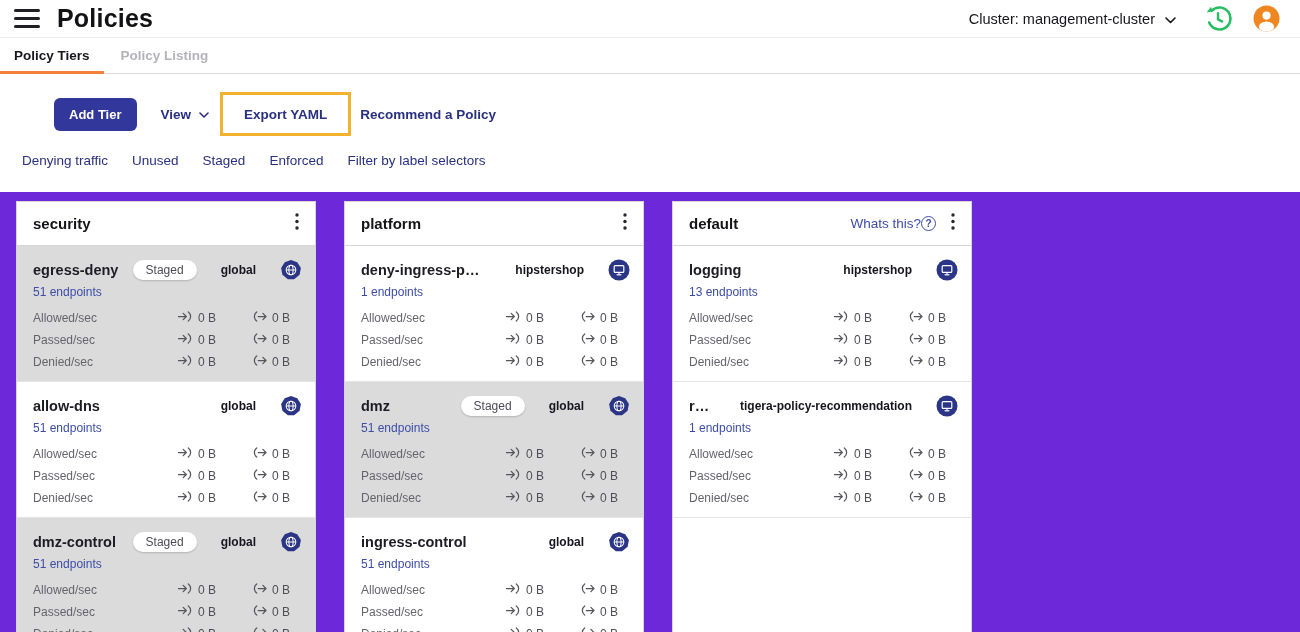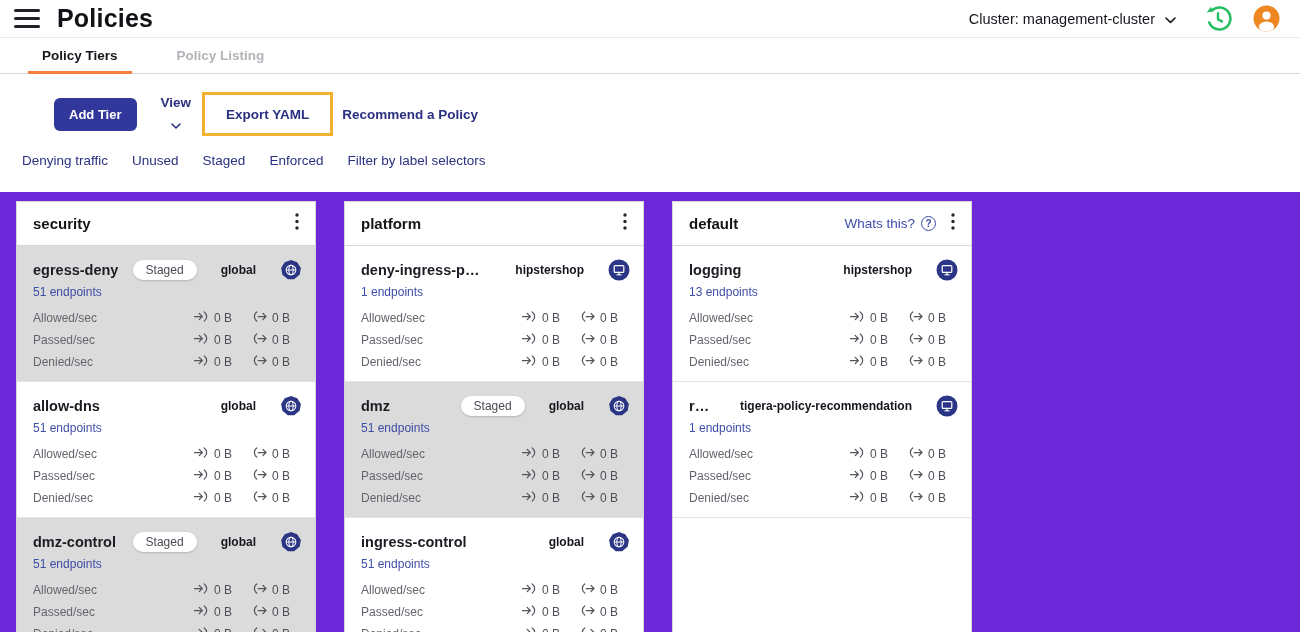--- a/index.html
+++ b/index.html
@@ -22,21 +22,21 @@
   .hamburger { width: 26px; cursor: pointer; display: flex; flex-direction: column; gap: 5px; }
   .hamburger span { display: block; height: 3px; border-radius: 2px; background: #1f1f26; }
   .page-title { font-size: 25px; font-weight: 700; margin-left: 17px; color: #111116; letter-spacing: .2px; }
   .top-right { margin-left: auto; display: flex; align-items: center; }
   .cluster-select { display: flex; align-items: center; gap: 10px; font-size: 14.5px; color: #15151c; cursor: pointer; margin-right: 28px; }
   .icon-btn { display: flex; align-items: center; justify-content: center; cursor: pointer; }
   .history-btn { margin-right: 21px; }
 
   
   .tabbar { flex: 0 0 36px; height: 36px; display: flex; border-bottom: 1px solid #d9d9d9; }
-  .tab { font-size: 13.5px; font-weight: 700; color: #b3b3ba; padding: 0 14px; display: flex; align-items: center; cursor: pointer; position: relative; margin-right: 3px; margin-left: 28px; }
+  .tab { font-size: 13.5px; font-weight: 700; color: #b3b3ba; padding: 0 14px; display: flex; align-items: center; cursor: pointer; position: relative; margin-right: 3px; }
   .tab.active { color: #16161d; }
   .tab.active::after { content: ""; position: absolute; left: 0; right: 0; bottom: -1px; height: 3px; background: #f5803b; }
 
   
   .toolbar { padding: 18px 16px 0 14px; }
   .actions-row { display: flex; align-items: center; }
   .search-box {
     width: 813px; height: 40px;
     border: 1px solid #c7c7cb; border-radius: 6px;
     display: flex; align-items: center; gap: 11px; padding: 0 12px;
@@ -47,56 +47,56 @@
     font-family: "Liberation Sans", sans-serif; color: #333;
   }
   .search-box input::placeholder { color: #a9a9b0; }
   .actions { display: flex; align-items: center; margin-left: 40px; }
   .btn-add {
     background: #32379b; color: #ffffff; font-size: 13px; font-weight: 700;
     border: none; border-radius: 6px; padding: 9px 15px; cursor: pointer;
     font-family: "Liberation Sans", sans-serif; margin-right: 24px;
   }
   .link-btn { color: #2a3080; font-size: 13.5px; font-weight: 700; cursor: pointer; white-space: nowrap; }
-  .view-btn { display: flex; align-items: center; gap: 8px; margin-right: 11px; flex-direction: column; }
+  .view-btn { display: flex; align-items: center; gap: 8px; margin-right: 11px; }
   .export-wrap { border: 3px solid #f2b22e; padding: 10px 21px; margin-right: 9px; background: #fff; }
   .filters-row { display: flex; gap: 24px; padding: 17px 0 0 8px; margin-bottom: 24px; }
   .filter-link { color: #2a3080; font-size: 13.5px; font-weight: 500; cursor: pointer; white-space: nowrap; }
 
   
   .board {
     flex: 1 1 auto; overflow: hidden;
     background: #6d28d9;
     display: flex; gap: 28px; align-items: flex-start;
     padding: 9px 16px 4px 16px;
   }
   .tier { width: 300px; flex: 0 0 300px; background: #fff; border: 1px solid #d6d6d6; min-height: 620px; }
   .tier-header { height: 44px; display: flex; align-items: center; padding: 0 10px 0 16px; border-bottom: 1px solid #d6d6d6; }
   .tier-name { font-size: 15px; font-weight: 700; color: #141418; }
   .tier-header-right { margin-left: auto; display: flex; align-items: center; gap: 9px; }
-  .tier-help { display: flex; align-items: center; gap: 6px; cursor: pointer; color: #3d4da8; font-size: 13.5px; }
+  .tier-help { display: flex; align-items: center; cursor: pointer; color: #3d4da8; font-size: 13.5px; }
   .qmark { width: 15px; height: 15px; border: 1.4px solid #3d4da8; border-radius: 50%; font-size: 10px; display: inline-flex; align-items: center; justify-content: center; font-weight: 700; }
   .kebab { padding: 4px 6px; cursor: pointer; }
 
   .policy-card { padding: 12px 13px 8px 16px; border-bottom: 1px solid #e4e4e4; background: #fff; cursor: pointer; }
   .policy-card.selected { background: #dbdbdb; }
   .policy-head { display: flex; align-items: center; height: 24px; }
   .policy-name { flex: 1 1 auto; min-width: 0; font-size: 14.5px; font-weight: 700; color: #1c1c24; white-space: nowrap; overflow: hidden; text-overflow: ellipsis; margin-right: 6px; }
   .staged-pill {
     background: #ffffff; border-radius: 999px; padding: 3px 13px;
     font-size: 12px; color: #4b4b55; box-shadow: 0 1px 2px rgba(0,0,0,.18);
     white-space: nowrap; flex: 0 0 auto;
   }
   .scope-label { font-size: 12px; font-weight: 700; color: #15151e; margin: 0 24px; white-space: nowrap; flex: 0 0 auto; }
   .scope-icon { flex: 0 0 auto; display: flex; }
   .endpoints-link { display: inline-block; font-size: 12px; color: #3d4da8; margin-top: 3px; cursor: pointer; }
   .metric-rows { margin-top: 7px; }
   .metric-row { display: flex; align-items: center; height: 22px; }
   .metric-label { flex: 1; font-size: 12px; color: #64646d; }
-  .metric-vals { display: flex; gap: 8px; }
+  .metric-vals { display: flex; gap: 24px; }
   .val { display: flex; align-items: center; gap: 5px; width: 50px; font-size: 12px; color: #4e4e57; }
 </style>
 </head>
 <body>
 
 <div class="topbar">
   <div class="hamburger">
       <span></span>
       <span></span>
       <span></span>

